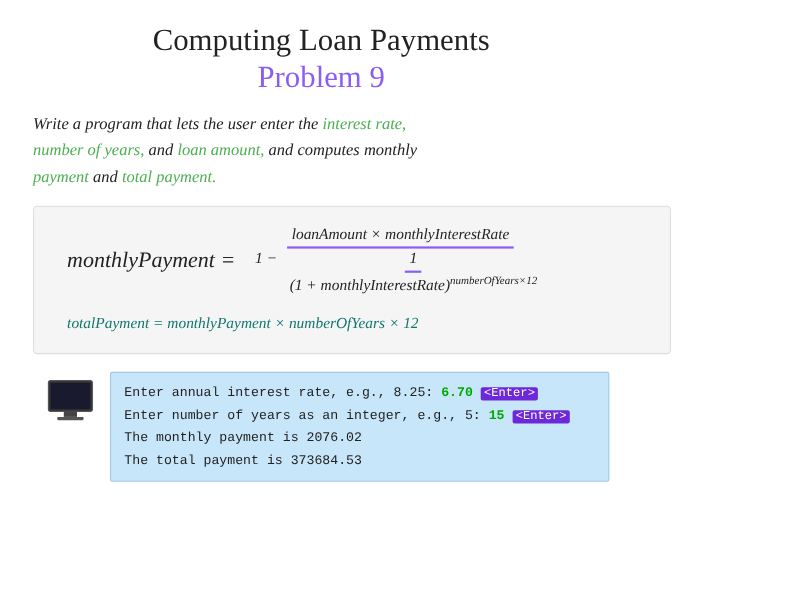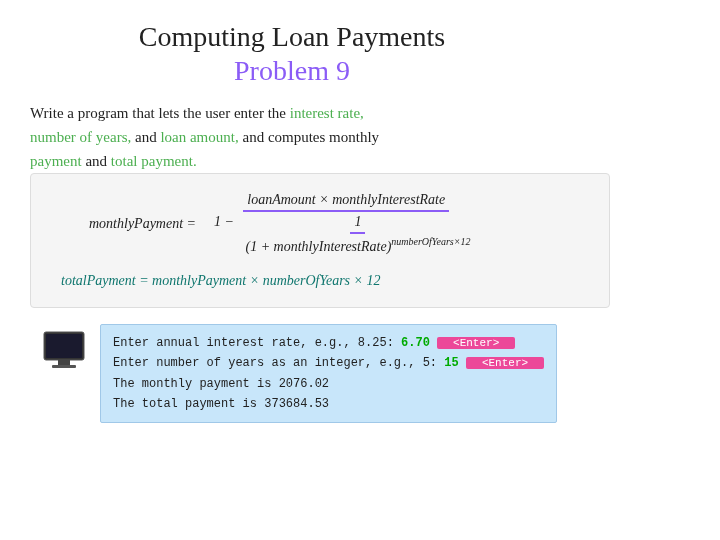--- a/index.html
+++ b/index.html
@@ -37,20 +37,22 @@
       font-size: 28px;
       font-weight: normal;
       color: #8b5cf6;
       line-height: 1.2;
     }
 
     .description {
       font-size: 15px;
       color: #222;
       line-height: 1.6;
+      margin-bottom: 14px;
+      font-style: italic;
     }
 
     .description .highlight-green {
       color: #4caf50;
     }
 
     .formula-box {
       background: #f5f5f5;
       border: 1px solid #ddd;
       border-radius: 4px;
@@ -66,24 +68,23 @@
     .formula-row {
       display: flex;
       align-items: center;
       font-style: italic;
       font-size: 14px;
       color: #222;
     }
 
     .formula-lhs {
       font-style: italic;
-      font-size: 14px;
+      font-size: 20px;
       white-space: nowrap;
       margin-right: 10px;
-      margin-left: 28px;
     }
 
     .fraction {
       display: inline-flex;
       flex-direction: column;
       align-items: center;
       margin: 0 4px;
     }
 
     .fraction .numerator {
@@ -143,23 +144,23 @@
       display: block;
       white-space: nowrap;
     }
 
     .terminal-highlight {
       color: #00aa00;
       font-weight: bold;
     }
 
     .enter-key {
-      background: #ec4899;
+      background: #6d28d9;
       color: #fff;
-      padding: 0 16px;
+      padding: 0 3px;
       font-size: 11px;
       border-radius: 2px;
       font-family: 'Courier New', Courier, monospace;
       margin-top: 23px;
     }
 
     .footer {
       display: flex;
       flex-direction: row;
       justify-content: space-between;

